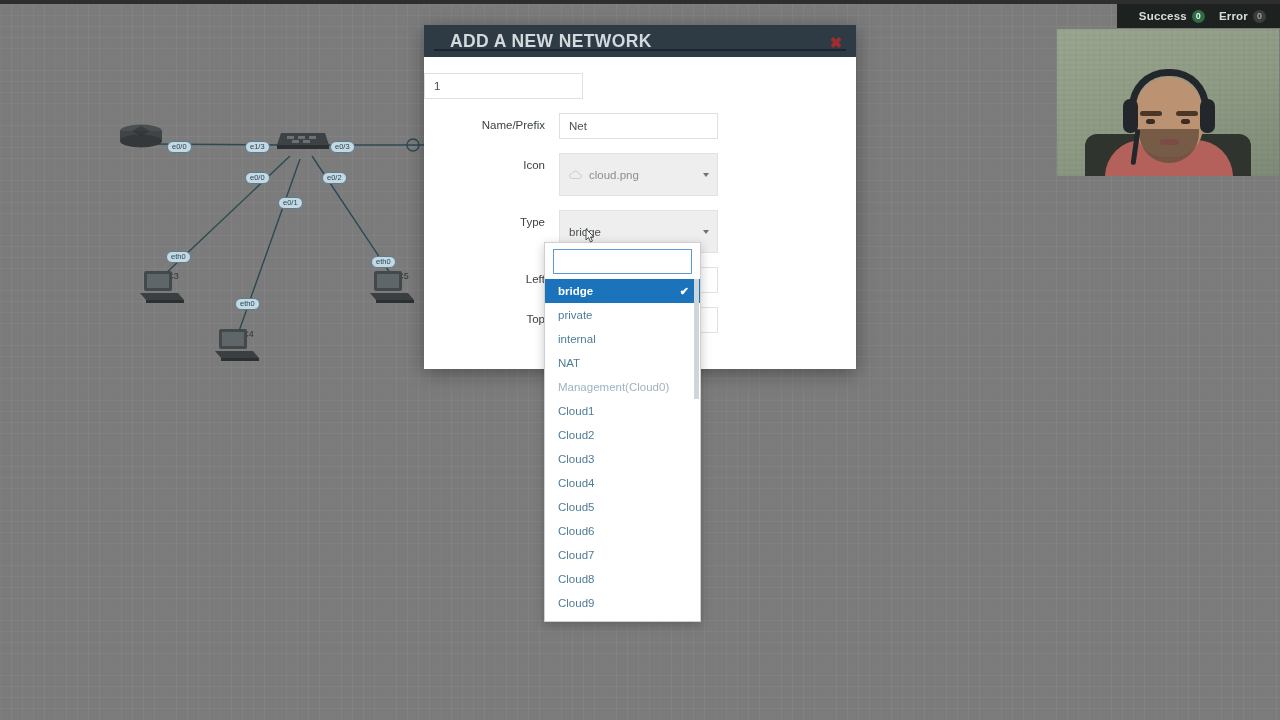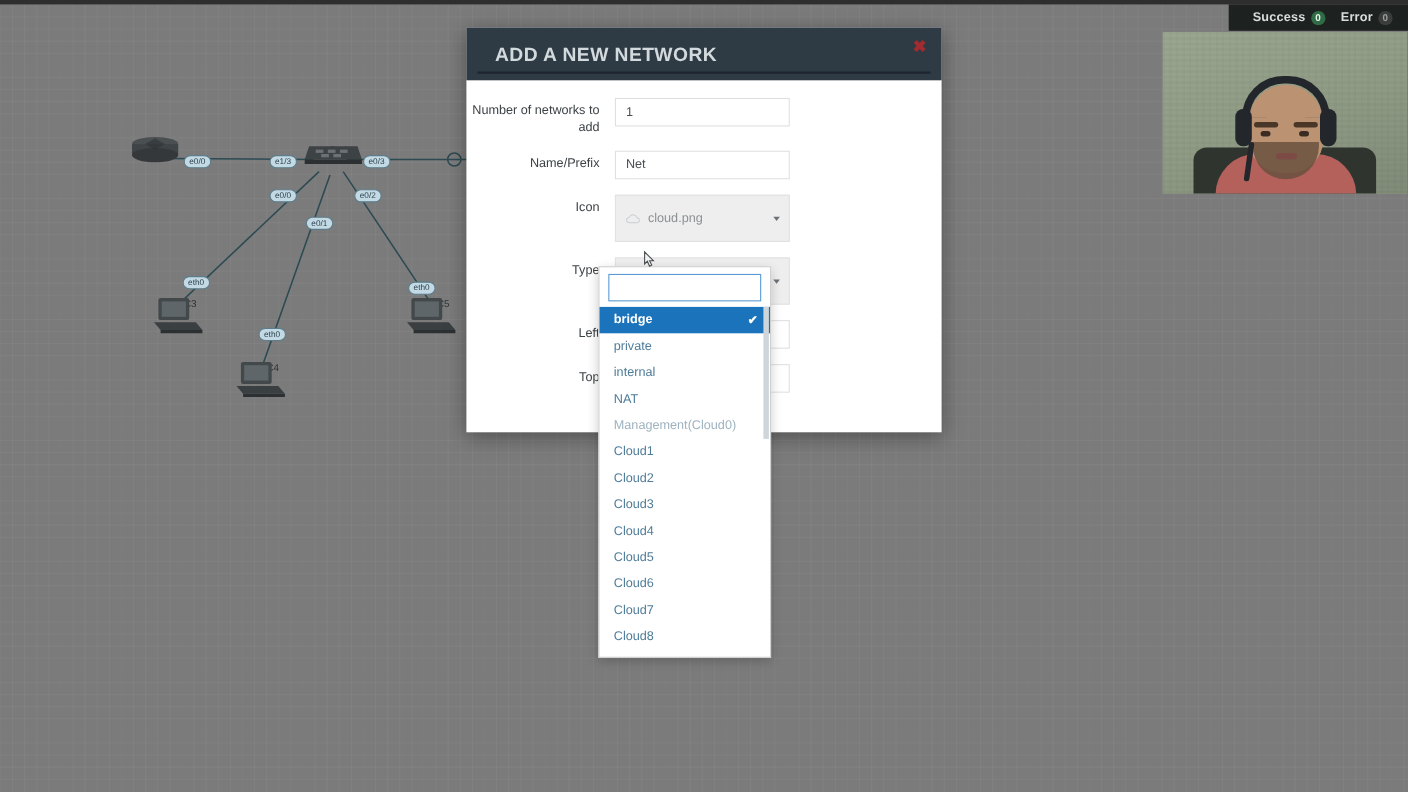--- a/index.html
+++ b/index.html
@@ -80,21 +80,21 @@
 
   
   #modal {
     position: absolute; left: 424px; top: 25px;
     width: 432px;
     background: #ffffff;
     box-shadow: 0 4px 18px rgba(0,0,0,.35);
   }
   #modal-header {
     position: relative;
-    height: 48px;
+    height: 32px;
     background: #2f3b44;
     padding: 0 26px;
     display: flex; align-items: center;
   }
   #modal-header::after {
     content:""; position:absolute; left:10px; right:10px; bottom:6px;
     height:2px; background:#1d2630;
   }
   #modal-title {
     color: #d3dade;
@@ -397,21 +397,20 @@
 
   <div id="modal">
     <div id="modal-header">
       <div id="modal-title">ADD A NEW NETWORK</div>
       <div id="modal-close">✖</div>
     </div>
 
     <div id="modal-body">
 
       <div class="frow">
-        <div class="flabel">Number of networks to add</div>
         <div class="fctl">
           <input class="finput" type="text" value="1" style="">
         </div>
       </div>
 
       <div class="frow">
         <div class="flabel">Name/Prefix</div>
         <div class="fctl">
           <input class="finput" type="text" value="Net" style="">
         </div>
@@ -494,20 +493,23 @@
           <span>Cloud5</span>
         </li>
         <li>
           <span>Cloud6</span>
         </li>
         <li>
           <span>Cloud7</span>
         </li>
         <li>
           <span>Cloud8</span>
+        </li>
+        <li>
+          <span>Cloud9</span>
         </li>
       </ul>
     <div id="dd-scrollbar">
       <div id="dd-scroll-thumb"></div>
     </div>
   </div>
 
   <svg id="cursor" viewBox="0 0 16 20">
     <path d="M4 3 L4 14 L6.5 11.5 L8.5 16 L10.5 15 L8.5 11 L12 11 Z" fill="#f2f2f2" stroke="#4a4f52" stroke-width="1"></path>
   </svg>

